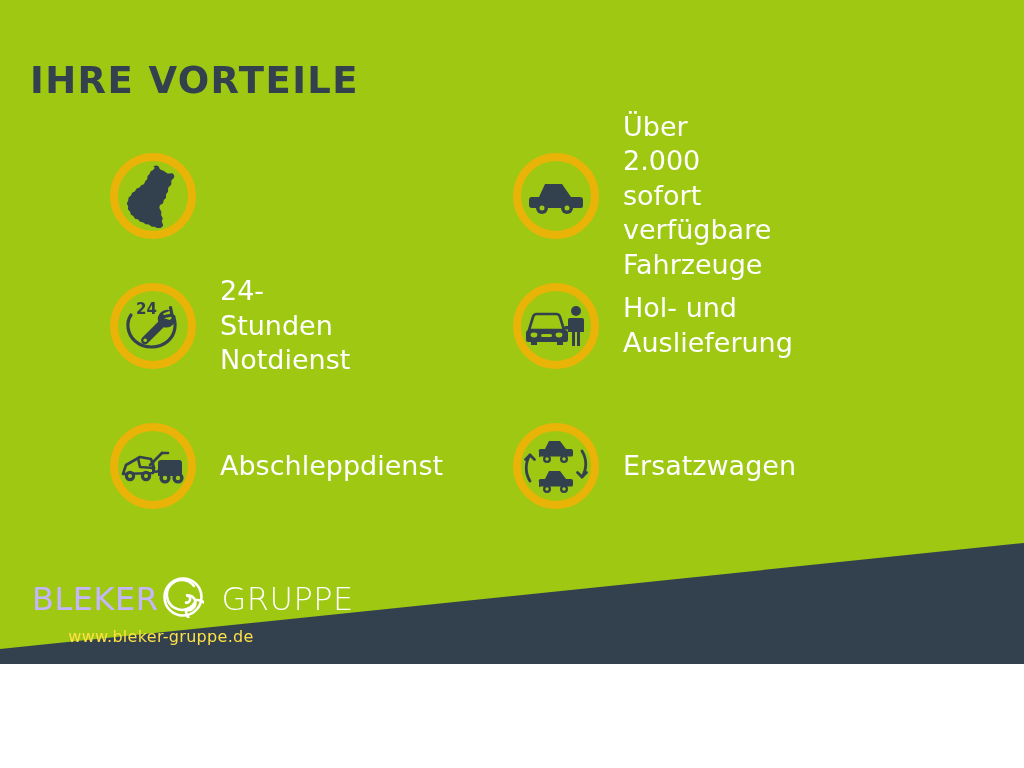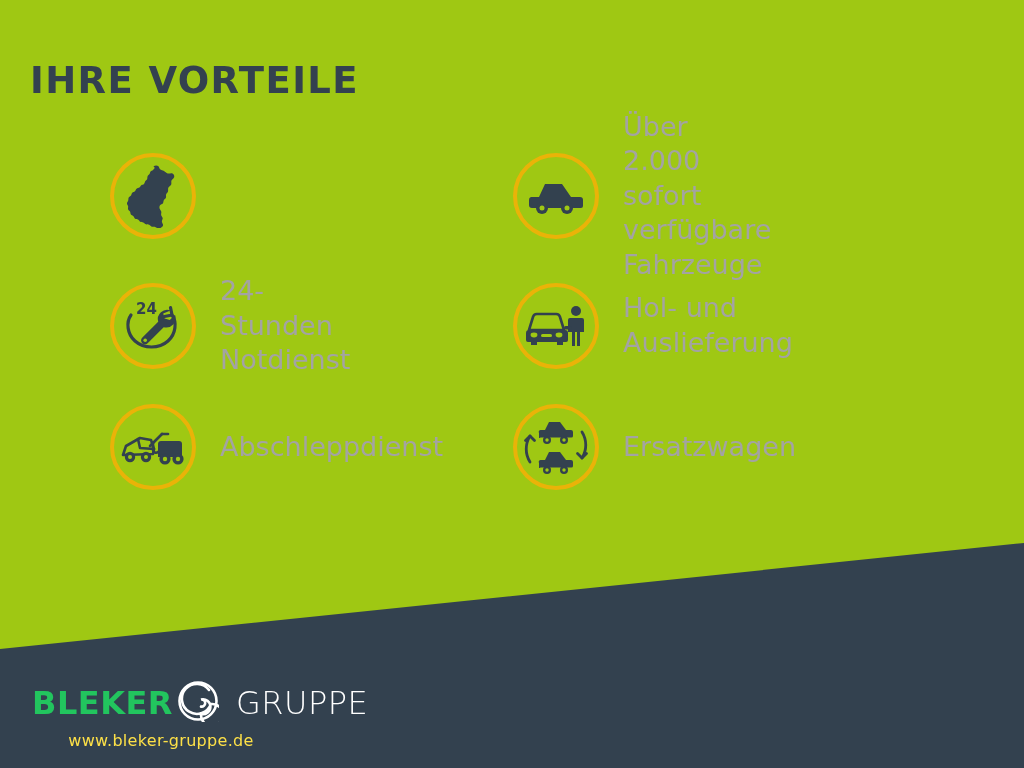--- a/index.html
+++ b/index.html
@@ -4,21 +4,21 @@
 <title>Ihre Vorteile</title>
 <style>
   html, body {
     margin: 0;
     padding: 0;
     background: #ffffff;
   }
   .slide {
     position: relative;
     width: 1024px;
-    height: 768px;
+    height: 664px;
     overflow: hidden;
     font-family: "DejaVu Sans", "Liberation Sans", sans-serif;
     background: #33414f;
   }
   
   .green-panel {
     position: absolute;
     left: 0;
     top: 0;
     width: 1024px;
@@ -52,60 +52,60 @@
   .benefit-col.right { left: 513px; }
 
   .benefit {
     position: absolute;
     display: flex;
     align-items: center;
     height: 88px;
   }
   .benefit.r0 { top: 0px; }
   .benefit.r1 { top: 130px; }
-  .benefit.r2 { top: 251px; }
+  .benefit.r2 { top: 270px; }
 
   .icon-circle {
     width: 86px;
     height: 86px;
     flex: 0 0 86px;
     border-radius: 50%;
-    border: 4px solid #eab308;
+    border: 8px solid #eab308;
     box-sizing: border-box;
     display: flex;
     align-items: center;
     justify-content: center;
   }
   .icon-circle svg { display: block; }
 
   .benefit-label {
     margin-left: 24px;
-    color: #a3a3a3;
+    color: #ffffff;
     font-size: 27px;
     line-height: 1.28;
     white-space: pre-line;
     font-weight: 400;
   }
 
   
   .footer-logo {
     position: absolute;
     left: 32px;
     bottom: 18px;
     width: 300px;
   }
   .logo-row {
     display: flex;
     align-items: center;
     height: 44px;
   }
   .logo-bleker {
-    color: #22c55e;
+    color: #c4b5fd;
     font-size: 32px;
-    font-weight: bold;
+    font-weight: normal;
     letter-spacing: 0.5px;
     line-height: 1;
   }
   .logo-mark {
     margin: 0 2px 0 4px;
   }
   .logo-gruppe {
     color: #ffffff;
     font-size: 32px;
     font-weight: 300;

